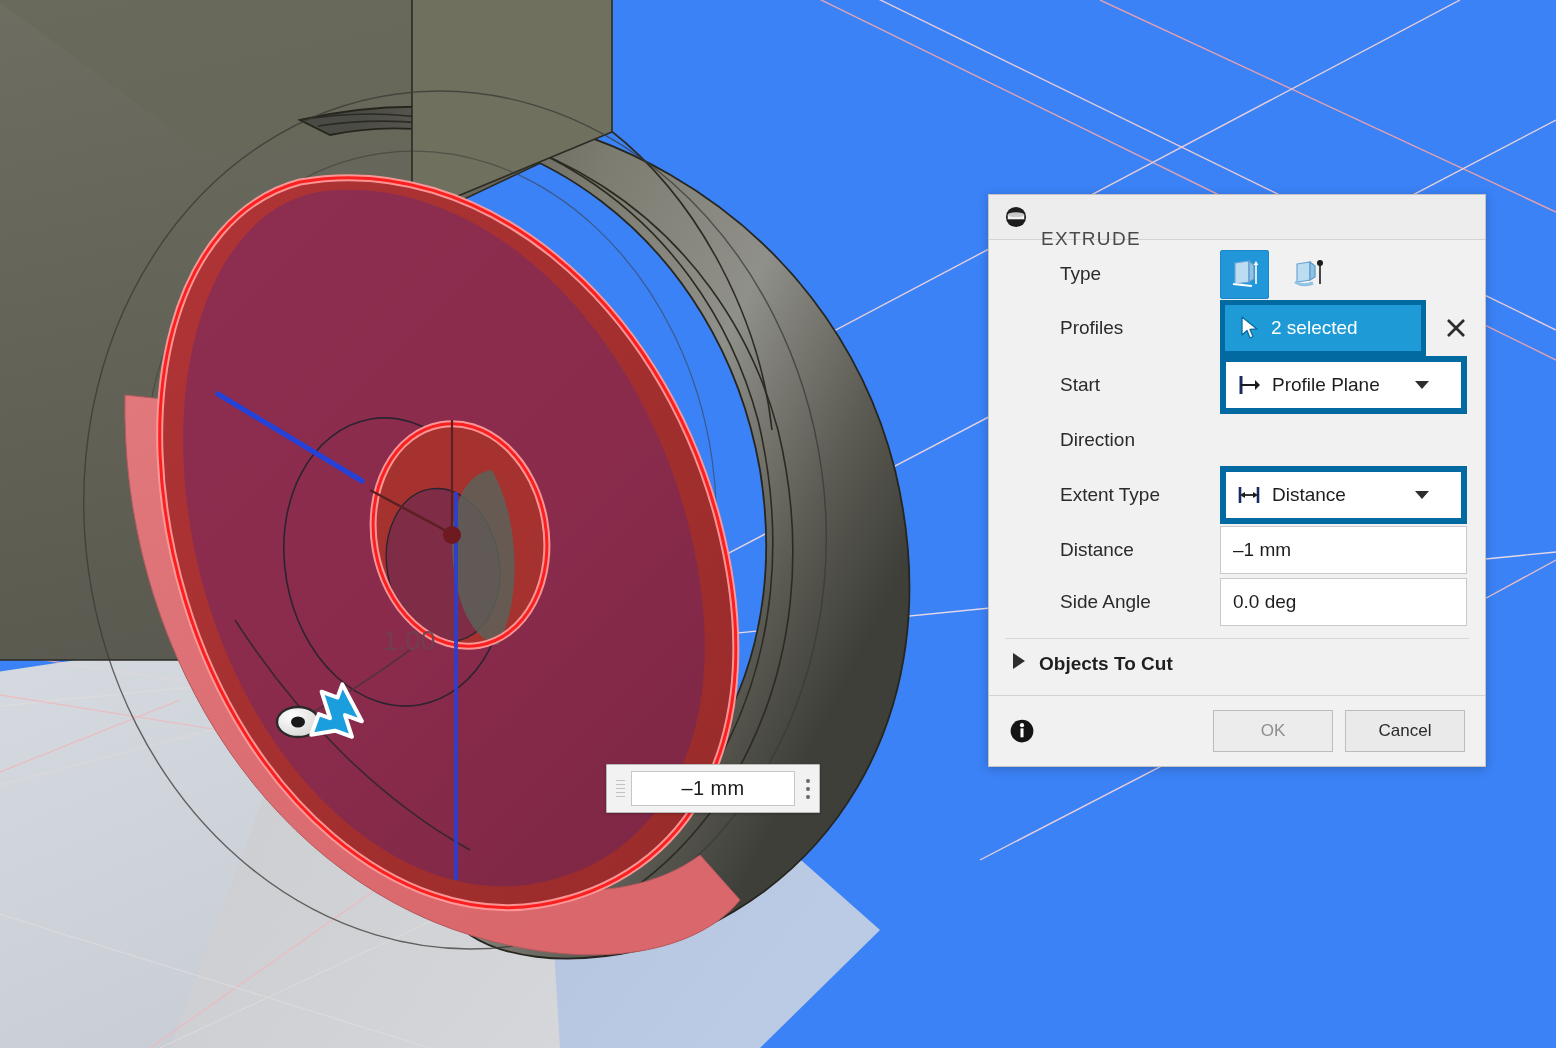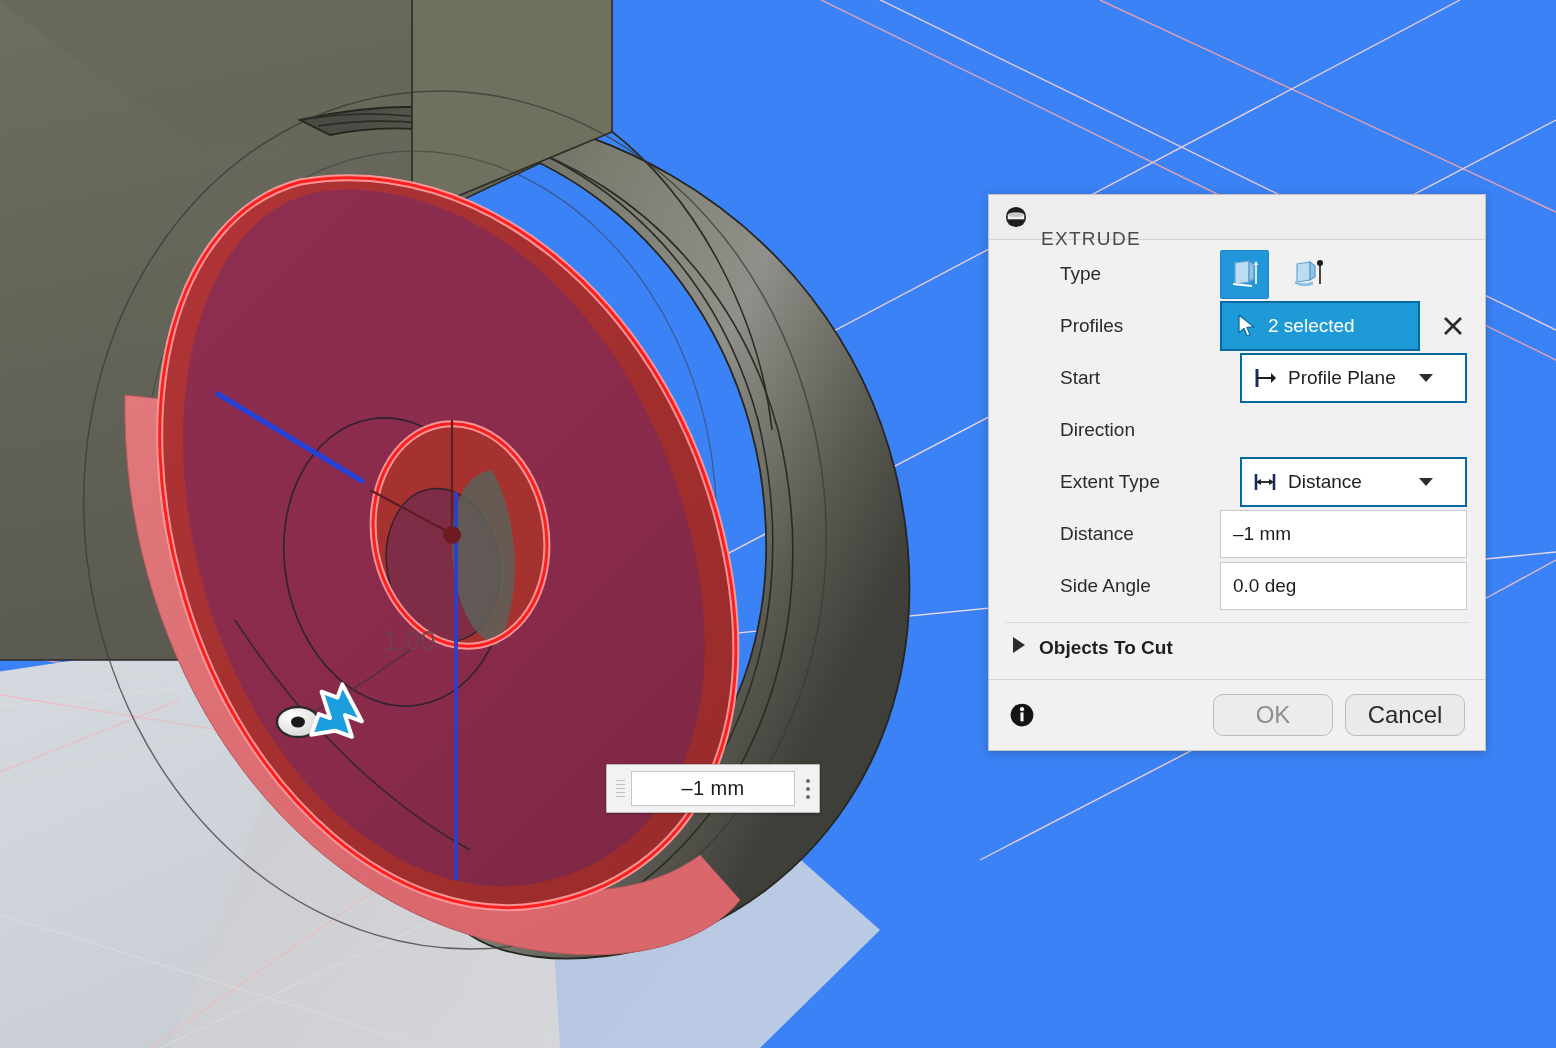--- a/index.html
+++ b/index.html
@@ -69,33 +69,32 @@
   .typebtn{
     width:47px;height:47px;display:flex;align-items:center;justify-content:center;
     border:1px solid transparent;background:transparent;cursor:pointer;border-radius:2px;
   }
   .typebtn.sel{background:#2196d9;border-color:#1b87c6;}
 
   
   .selchip{
     height:46px;min-width:160px;background:#1e9ad6;color:#fff;
     display:flex;align-items:center;gap:10px;padding:0 22px 0 14px;
-    font-size:19px;cursor:pointer;border:2px solid #0369a1;
+    font-size:19px;cursor:pointer;border:5px solid #0369a1;
   }
   .xbtn{
     margin-left:18px;width:30px;height:30px;display:flex;align-items:center;justify-content:center;
     cursor:pointer;color:#3a3a3a;
   }
 
   
   .combo{
-    flex:1;height:46px;background:#ffffff;border:2px solid #0369a1;
+    flex:1;height:46px;background:#ffffff;border:6px solid #0369a1;
     display:flex;align-items:center;gap:10px;padding:0 26px 0 10px;cursor:pointer;
     position:relative;
-    margin-left:20px;
   }
   .combo .ctext{flex:1;font-size:19px;color:#1d1d1d;}
   .caret{
     width:0;height:0;border-left:7px solid transparent;border-right:7px solid transparent;
     border-top:8px solid #2d2d2d;margin-right:6px;
   }
   .cicon{width:26px;height:26px;flex:0 0 26px;}
 
   
   .tinput{
@@ -112,21 +111,21 @@
   .section .stxt{font-size:19px;font-weight:bold;color:#1f1f1f;}
 
   .dlg-foot{
     border-top:1px solid #d3d3d3;background:#f1f1f1;
     height:70px;display:flex;align-items:center;padding:0 20px;gap:12px;
   }
   .infoi{width:26px;height:26px;cursor:pointer;}
   .foot-spacer{flex:1;}
   .btn{
     min-width:118px;height:40px;border:1px solid #bcbcbc;background:#eaeaea;
-    display:flex;align-items:center;justify-content:center;font-size:24px;cursor:pointer;border-radius:10px;
+    display:flex;align-items:center;justify-content:center;font-size:17px;cursor:pointer;border-radius:0;
   }
   .btn.ok{color:#8e8e8e;background:#ececec;}
   .btn.cancel{color:#2a2a2a;}
 </style>
 </head>
 <body>
 
 <div id="app">
 
   <div id="viewport">

